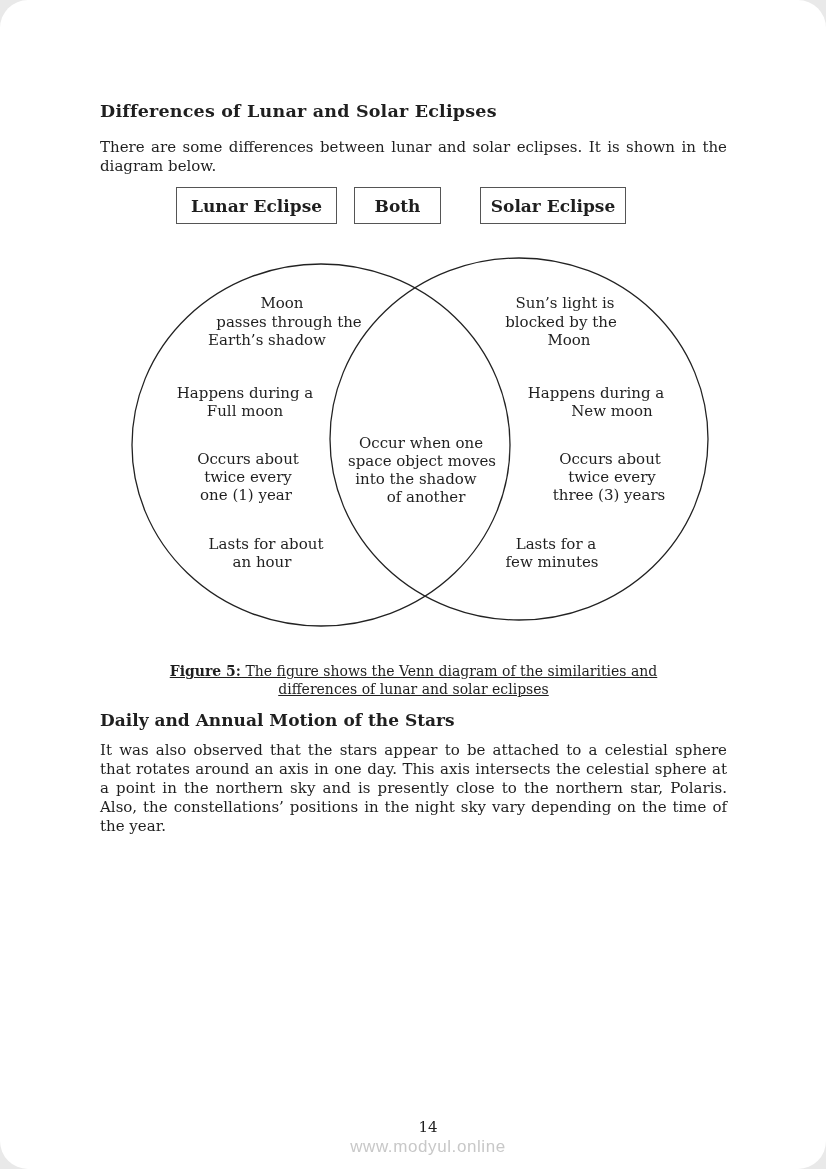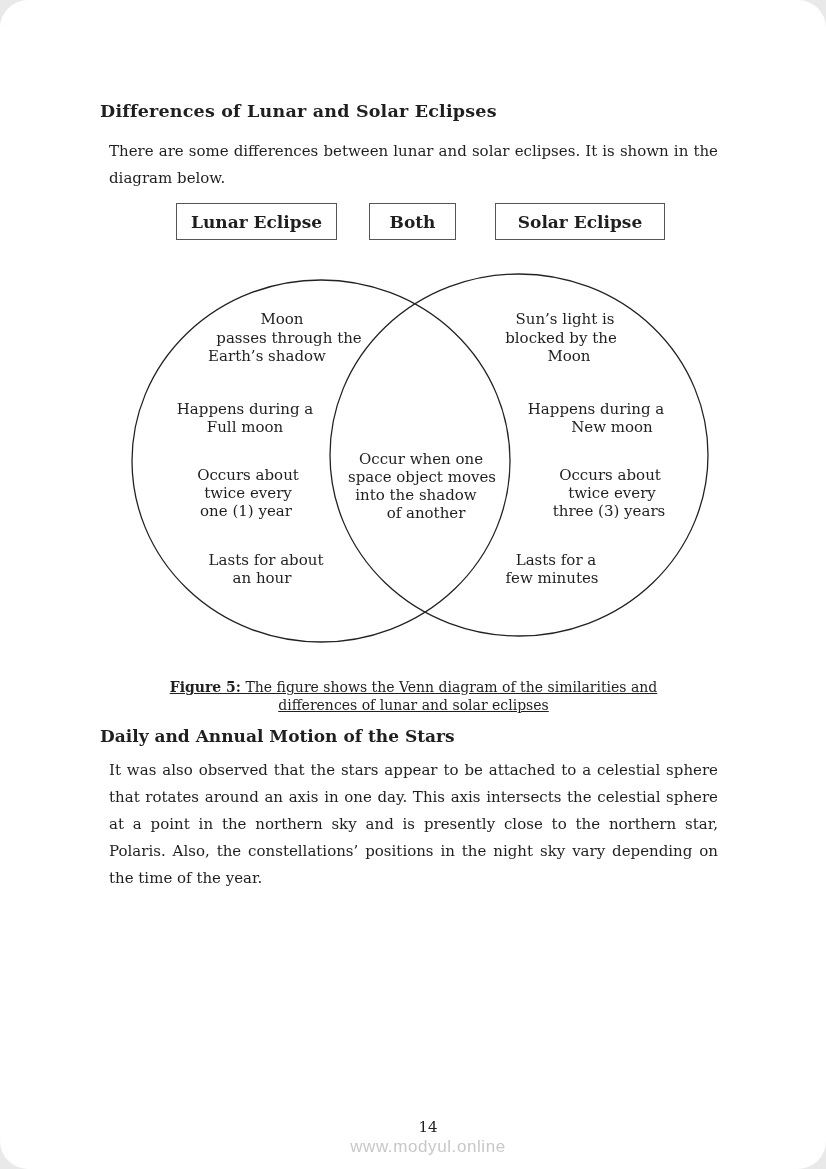--- a/index.html
+++ b/index.html
@@ -17,23 +17,23 @@
   .content { padding: 100px 99px 0 100px; }
 
   h1.doc-h1 {
     margin: 0;
     font-size: 17.5px;
     font-weight: bold;
     line-height: 22px;
     letter-spacing: 0.2px;
   }
   p.body-text {
-    margin: 9px;
+    margin: 0;
     font-size: 15px;
-    line-height: 27px;
+    line-height: 19px;
     text-align: justify;
   }
   p.intro { margin-top: 16px; }
 
   .label-row {
     margin-top: 11px;
     display: flex;
     align-items: flex-start;
   }
   .label-box {
@@ -41,22 +41,22 @@
     height: 37px;
     border: 1.5px solid #555555;
     display: flex;
     align-items: center;
     justify-content: center;
     font-weight: bold;
     font-size: 17px;
     background: #ffffff;
   }
   .box-lunar { width: 161px; margin-left: 76px; }
-  .box-both  { width: 87px;  margin-left: 32px; }
-  .box-solar { width: 170px; margin-left: 39px; }
+  .box-both  { width: 87px;  margin-left: 17px; }
+  .box-solar { width: 146px; margin-left: 39px; }
 
   svg.venn { display: block; margin: 28px 0 0 30px; }
   svg.venn ellipse { fill: none; stroke: #222222; stroke-width: 1.3; }
   svg.venn text {
     font-family: "DejaVu Serif", serif;
     font-size: 15px;
     fill: #1f1f1f;
     text-anchor: middle;
   }
 

